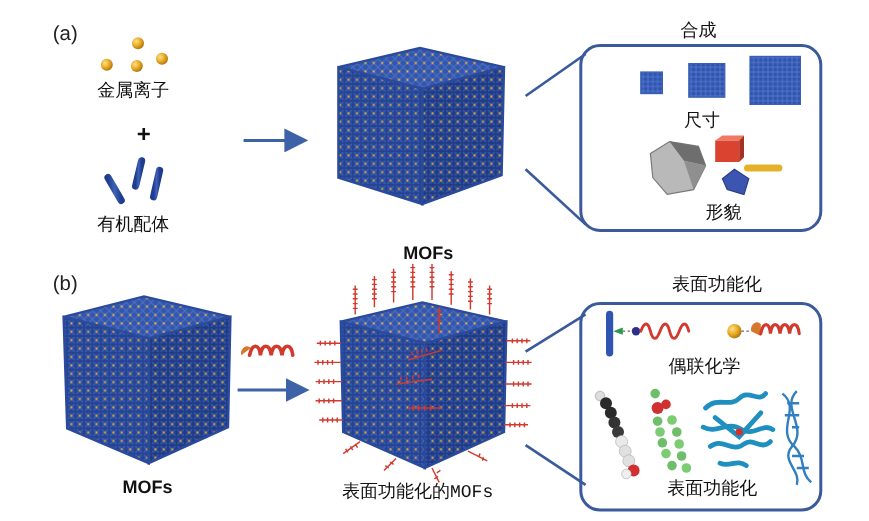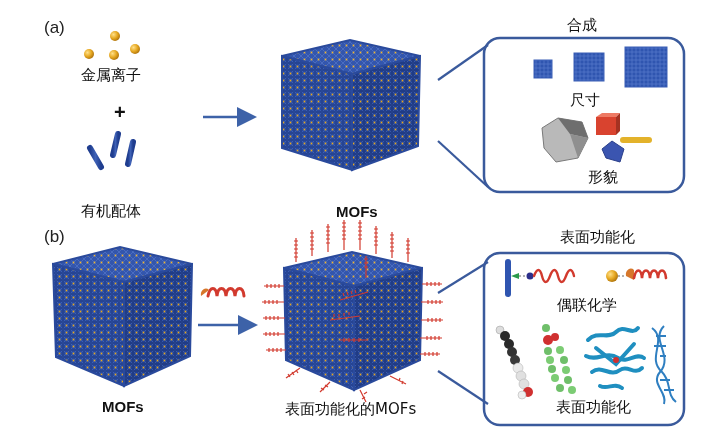--- a/index.html
+++ b/index.html
@@ -1,18 +1,18 @@
 <!DOCTYPE html>
 <html><head>
 <meta charset="utf-8">
 <style>
   html, body { margin: 0; padding: 0; background: #ffffff; }
   body { width: 724px; height: 434px; position: relative; overflow: hidden;
          font-family: "DejaVu Sans", "Liberation Sans", sans-serif; color: #111; }
-  .abs { position: absolute; }
+  .abs { position: absolute; font-family: Liberation Mono, monospace; }
   .panel-label { font-family: "Liberation Sans", sans-serif; font-size: 17px; color: #222; }
   .cn { font-size: 15px; color: #111; white-space: nowrap; }
   .bold { font-family: "Liberation Sans", sans-serif; font-weight: bold; font-size: 15px; }
   svg { position: absolute; left: 0; top: 0; }
 </style>
 </head>
 <body>
 
 <div class="abs panel-label" style="left:44px;top:18px;">(a)</div>
 
@@ -202,21 +202,21 @@
     <g stroke="#2f7fc1" stroke-width="2" fill="none">
       <path d="M652 328 c16 12 -6 30 10 44 c10 10 4 22 14 30"></path>
       <path d="M664 326 c-14 14 10 30 -4 46 c-10 12 8 20 4 32"></path>
       <path d="M656 336 h10 M654 346 h12 M660 356 h6 M660 380 h10 M664 390 h10"></path>
     </g>
   </g>
 </svg>
 
 <div class="abs cn" style="left:81px;top:66px;">金属离子</div>
 <div class="abs bold" style="left:114px;top:101px;font-size:20px;">+</div>
-<div class="abs cn" style="left:81px;top:178px;margin-top:24px;">有机配体</div>
+<div class="abs cn" style="left:81px;top:178px;">有机配体</div>
 <div class="abs bold" style="left:336px;top:203px;">MOFs</div>
 
 <div class="abs cn" style="left:567px;top:16px;">合成</div>
 <div class="abs cn" style="left:570px;top:91px;">尺寸</div>
 <div class="abs cn" style="left:568px;top:168px;margin-left:20px;">形貌</div>
 
 <div class="abs panel-label" style="left:44px;top:227px;">(b)</div>
 <div class="abs bold" style="left:102px;top:398px;">MOFs</div>
 <div class="abs cn" style="left:285px;top:400px;">表面功能化的MOFs</div>
 

